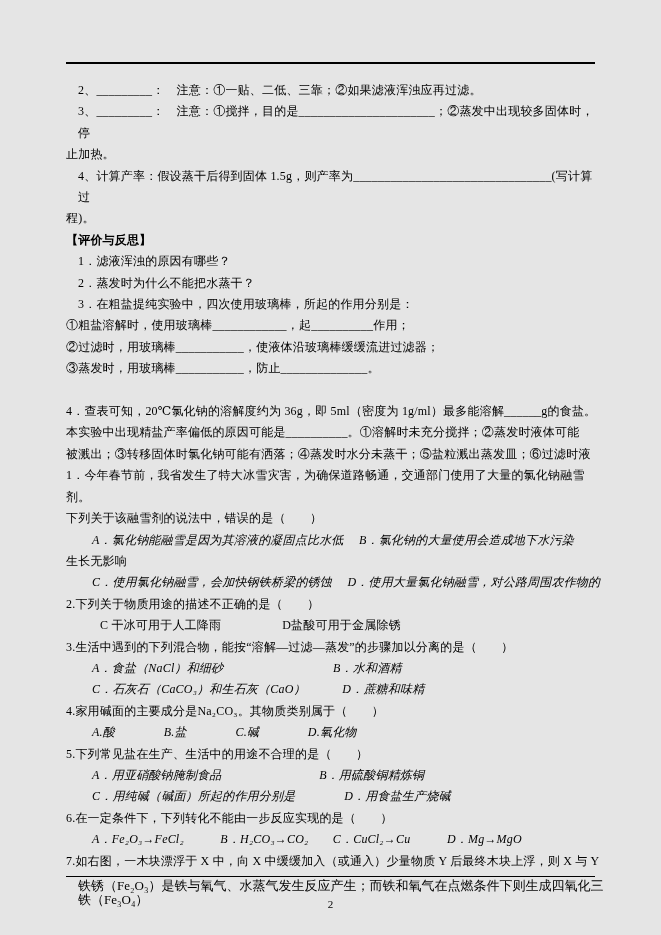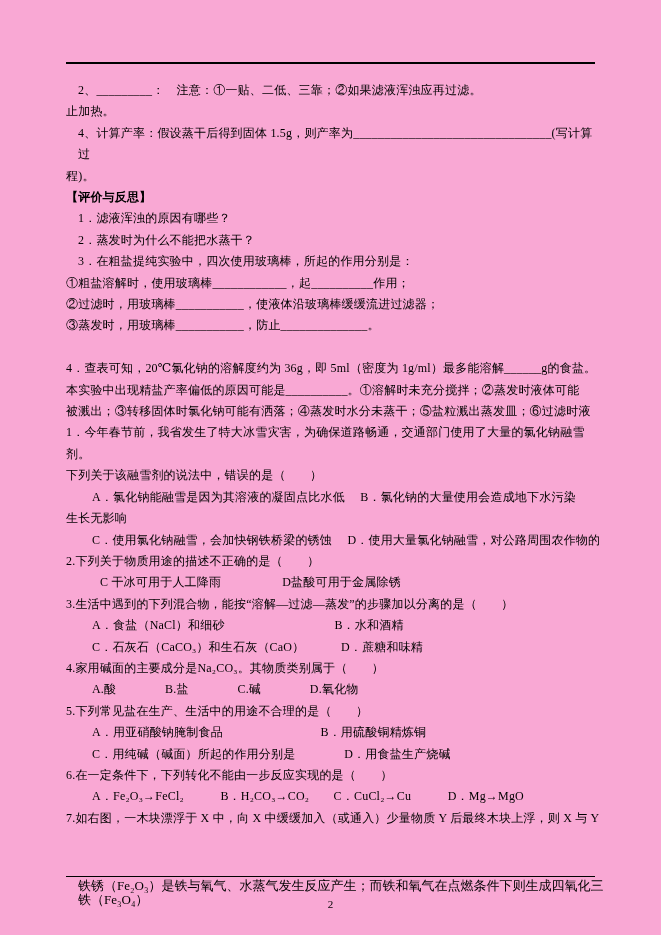--- a/index.html
+++ b/index.html
@@ -5,21 +5,21 @@
   * { margin: 0; padding: 0; box-sizing: border-box; }
   html, body { background: #ffffff; }
   body {
     font-family: "Liberation Serif", "DejaVu Serif", serif;
     -webkit-font-smoothing: antialiased;
   }
   .page {
     position: relative;
     width: 661px;
     height: 935px;
-    background: #f9a8d4;
+    background: #e5e5e5;
     color: #000000;
     overflow: hidden;
     margin: 0 auto;
   }
   .top-rule {
     position: absolute;
     top: 62px;
     left: 66px;
     width: 529px;
     border-top: 2px solid #000;
@@ -32,21 +32,21 @@
   }
   .ln {
     font-size: 12px;
     line-height: 21.4px;
     min-height: 21.4px;
     white-space: pre-wrap;
     letter-spacing: 0.2px;
   }
   .bold { font-weight: bold; }
   .i1 { padding-left: 12px; }
-  .i2 { padding-left: 26px; }
+  .i2 { padding-left: 26px; font-style: italic; }
   .i3 { padding-left: 34px; }
   .spacer { height: 21.4px; }
   .footer-rule {
     position: absolute;
     top: 876px;
     left: 66px;
     width: 529px;
     border-top: 1px solid #000;
   }
   .footer-note {
@@ -70,20 +70,21 @@
 </head>
 <body>
 
 <div class="page">
 
   <div class="top-rule"></div>
 
   <div class="content">
 
     <div class="ln i1">2、_________：　注意：①一贴、二低、三靠；②如果滤液浑浊应再过滤。</div>
+    <div class="ln i1">3、_________：　注意：①搅拌，目的是______________________；②蒸发中出现较多固体时，停</div>
     <div class="ln">止加热。</div>
     <div class="ln i1">4、计算产率：假设蒸干后得到固体 1.5g，则产率为________________________________(写计算过</div>
     <div class="ln">程)。</div>
 
     <div class="ln bold">【评价与反思】</div>
     <div class="ln i1">1．滤液浑浊的原因有哪些？</div>
     <div class="ln i1">2．蒸发时为什么不能把水蒸干？</div>
     <div class="ln i1">3．在粗盐提纯实验中，四次使用玻璃棒，所起的作用分别是：</div>
     <div class="ln">①粗盐溶解时，使用玻璃棒____________，起__________作用；</div>
     <div class="ln">②过滤时，用玻璃棒___________，使液体沿玻璃棒缓缓流进过滤器；</div>

